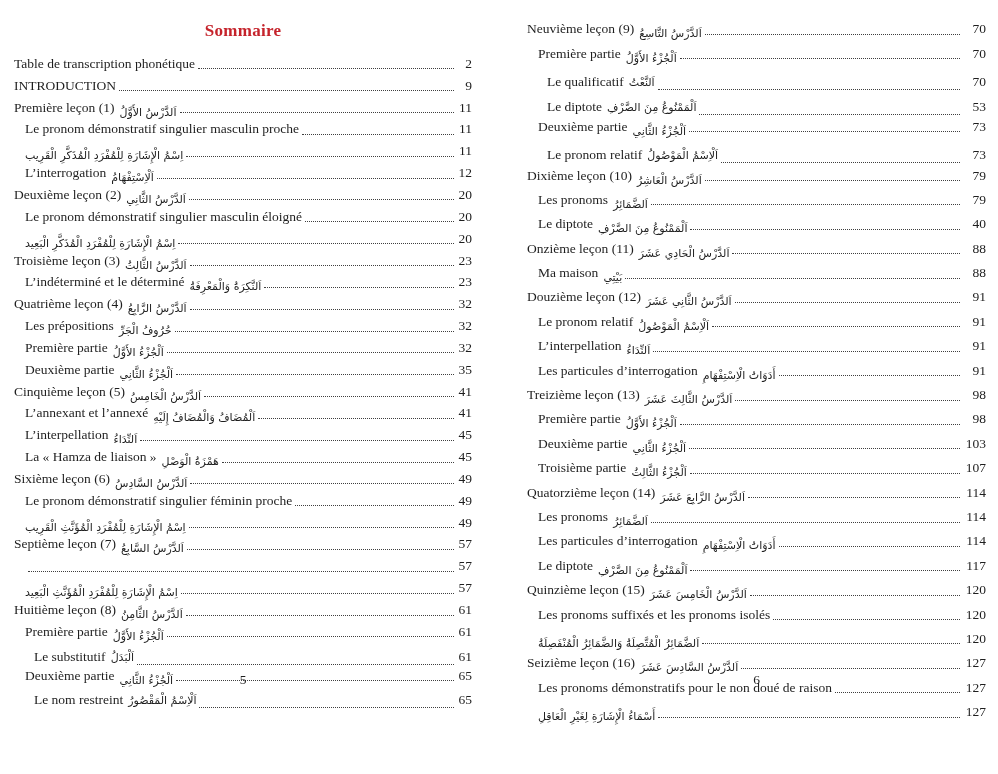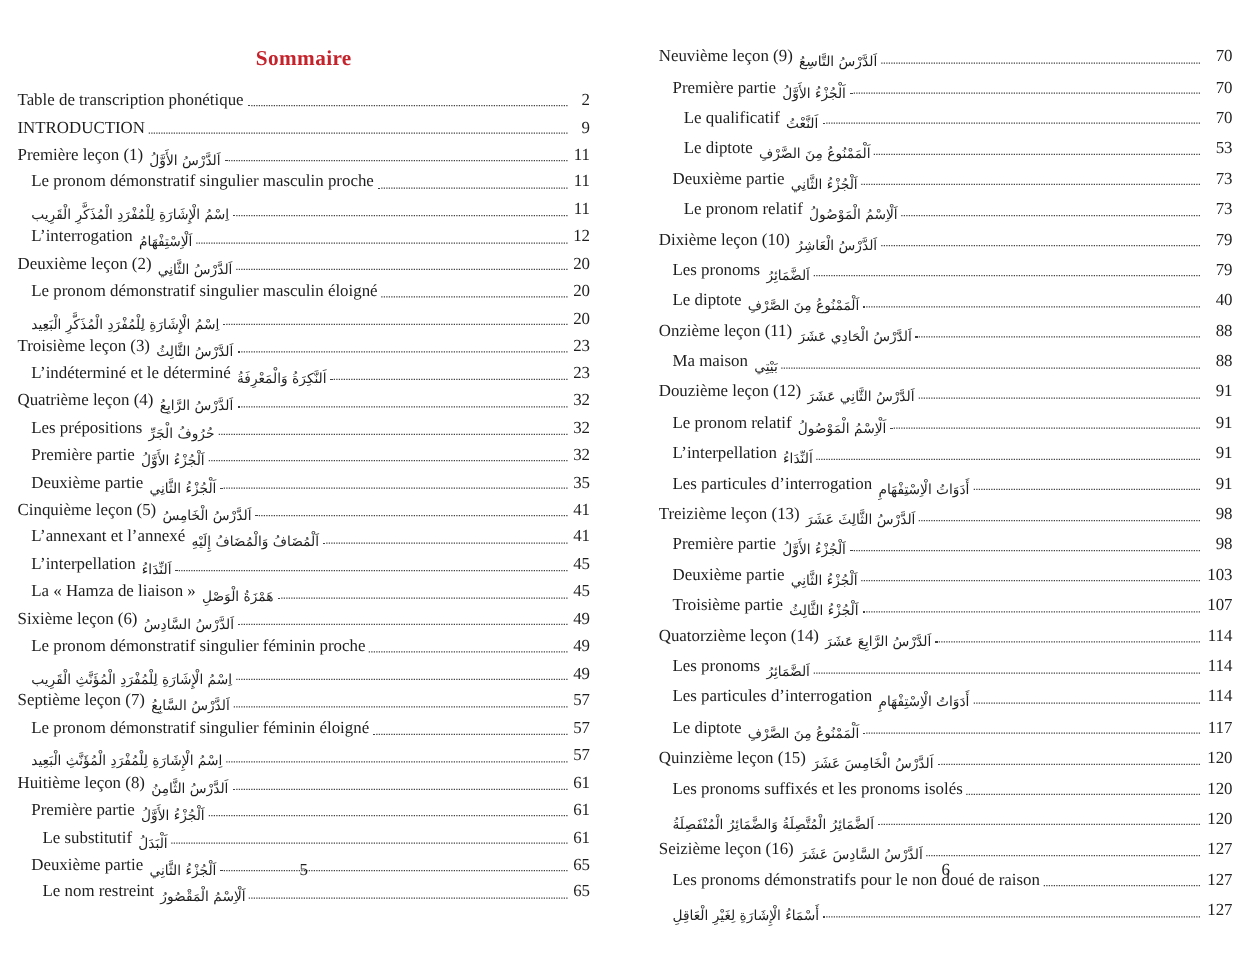--- a/index.html
+++ b/index.html
@@ -6,21 +6,21 @@
   html, body { width: 998px; height: 774px; }
   body {
     position: relative;
     background: #ffffff;
     font-family: "Liberation Serif", "DejaVu Serif", serif;
     color: #1e1e1e;
     overflow: hidden;
   }
   .page {
     position: absolute;
-    top: 16px;
+    top: 0;
     height: 702px;
   }
   .page-left  { left: 14px;  width: 458px; }
   .page-right { left: 527px; width: 459px; }
 
   .doc-title {
     text-align: center;
     font-size: 17px;
     font-weight: bold;
     letter-spacing: 0.3px;
@@ -34,21 +34,21 @@
 
   .toc-row {
     display: flex;
     align-items: center;
     width: 100%;
   }
   .page-left  .toc-row { height: 21.85px; }
   .page-right .toc-row { height: 24.4px; }
 
   .indent-1 { padding-left: 11px; }
-  .indent-2 { padding-left: 20px; }
+  .indent-2 { padding-left: 20px; align-items: flex-end; }
 
   .toc-label {
     font-size: 13.5px;
     white-space: nowrap;
   }
   .ar {
     font-family: "DejaVu Sans", sans-serif;
     font-size: 11px;
     direction: rtl;
     unicode-bidi: isolate;
@@ -214,21 +214,20 @@
         <span class="leader"></span>
         <span class="pagenum">49</span>
       </div>
       <div class="toc-row indent-0">
         <span class="toc-label">Septième leçon (7)</span>
         <span class="ar">اَلدَّرْسُ السَّابِعُ</span>
         <span class="leader"></span>
         <span class="pagenum">57</span>
       </div>
       <div class="toc-row indent-1">
-        <span class="toc-label">Le pronom démonstratif singulier féminin éloigné</span>
         <span class="leader"></span>
         <span class="pagenum">57</span>
       </div>
       <div class="toc-row indent-1">
         <span class="ar solo">اِسْمُ الْإِشَارَةِ لِلْمُفْرَدِ الْمُؤَنَّثِ الْبَعِيد</span>
         <span class="leader"></span>
         <span class="pagenum">57</span>
       </div>
       <div class="toc-row indent-0">
         <span class="toc-label">Huitième leçon (8)</span>

